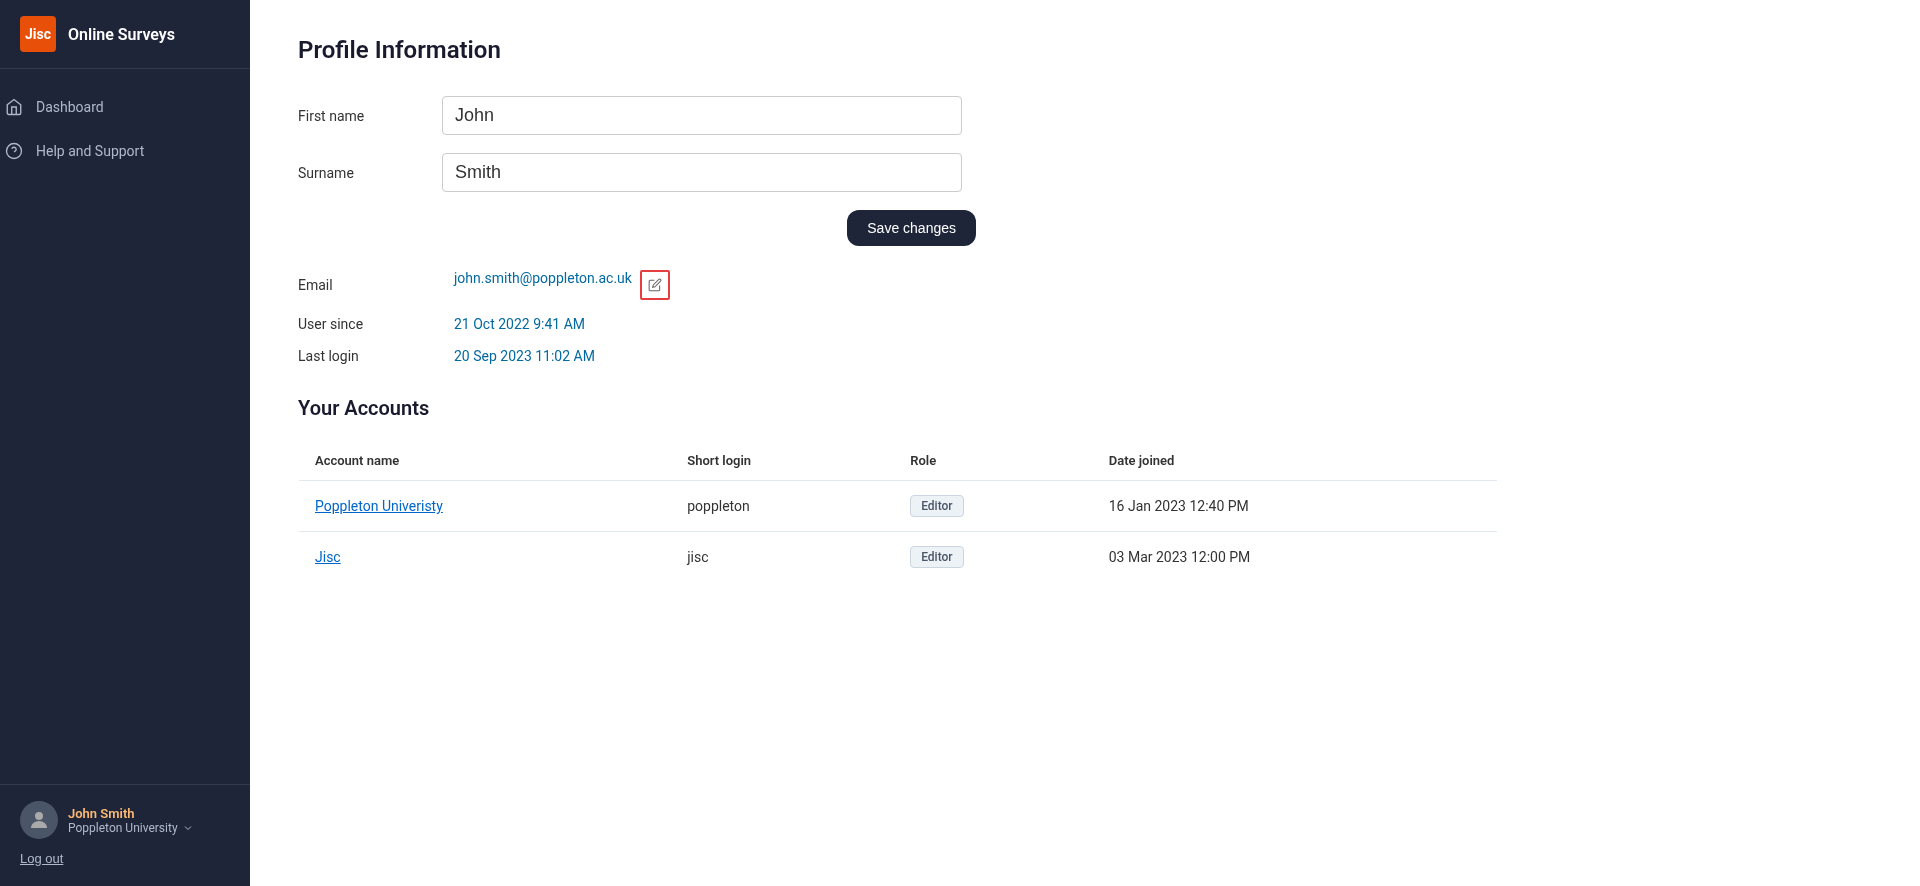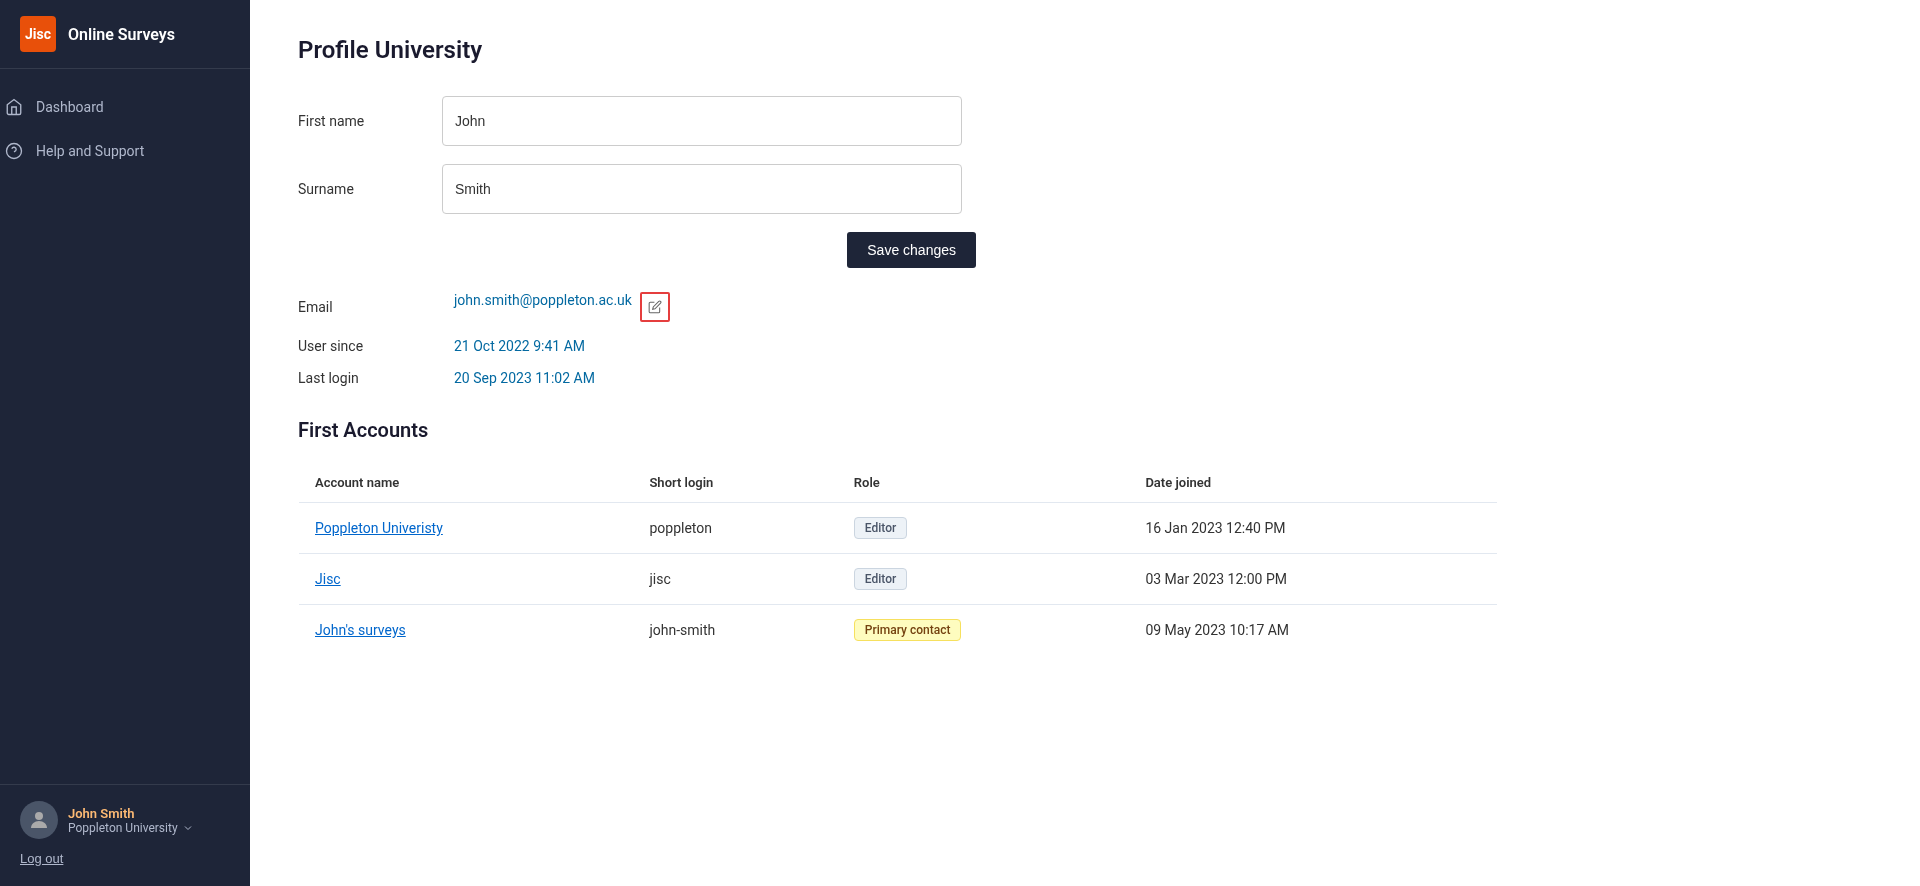--- a/index.html
+++ b/index.html
@@ -136,40 +136,40 @@
       gap: 4px;
     }
     .form-label {
       width: 140px;
       font-size: 14px;
       color: #333;
       flex-shrink: 0;
     }
     .form-input {
       width: 520px;
-      padding: 16px 12px;
+      padding: 8px 12px;
       border: 1px solid #ccc;
       border-radius: 4px;
-      font-size: 14px;
+      font-size: 18px;
       color: #333;
       outline: none;
     }
 
     .save-row {
       display: flex;
       justify-content: flex-end;
       width: 678px;
       margin-bottom: 24px;
     }
     .save-btn {
       background: #1e2538;
       color: #fff;
       border: none;
       padding: 10px 20px;
-      border-radius: 3px;
+      border-radius: 12px;
       font-size: 14px;
       cursor: pointer;
       font-weight: 500;
     }
 
     
     .info-row {
       display: flex;
       align-items: center;
       margin-bottom: 16px;
@@ -305,21 +305,21 @@
               <polyline points="6 9 12 15 18 9"></polyline>
             </svg>
         </div>
       </div>
     </div>
     <button class="logout-btn">Log out</button>
   </div>
 </aside>
 
 <main class="main">
-  <h1 class="page-title">Profile University</h1>
+  <h1 class="page-title">Profile Information</h1>
 
   <section class="form-section">
     <div class="form-row">
       <label class="form-label">First name</label>
       <input class="form-input" type="text" value="John" style="">
     </div>
     <div class="form-row">
       <label class="form-label">Surname</label>
       <input class="form-input" type="text" value="Smith" style="">
     </div>
@@ -343,21 +343,21 @@
       <span class="info-label">User since</span>
       <span class="info-value">21 Oct 2022 9:41 AM</span>
     </div>
     <div class="info-row">
       <span class="info-label">Last login</span>
       <span class="info-value">20 Sep 2023 11:02 AM</span>
     </div>
   </section>
 
   <section class="accounts-section">
-    <h2 class="accounts-title">First Accounts</h2>
+    <h2 class="accounts-title">Your Accounts</h2>
     <table class="accounts-table">
       <thead>
         <tr>
           <th>Account name</th>
           <th>Short login</th>
           <th>Role</th>
           <th>Date joined</th>
         </tr>
       </thead>
       <tbody id="accounts-tbody">
@@ -374,26 +374,16 @@
           <tr>
       <td>
         <a class="account-link">Jisc</a>
       </td>
       <td>jisc</td>
       <td>
         <span class="badge badge-editor">Editor</span>
       </td>
       <td>03 Mar 2023 12:00 PM</td>
     </tr>
-          <tr>
-      <td>
-        <a class="account-link">John's surveys</a>
-      </td>
-      <td>john-smith</td>
-      <td>
-        <span class="badge badge-primary">Primary contact</span>
-      </td>
-      <td>09 May 2023 10:17 AM</td>
-    </tr>
         </tbody>
     </table>
   </section>
 </main>
 
 </body></html>

